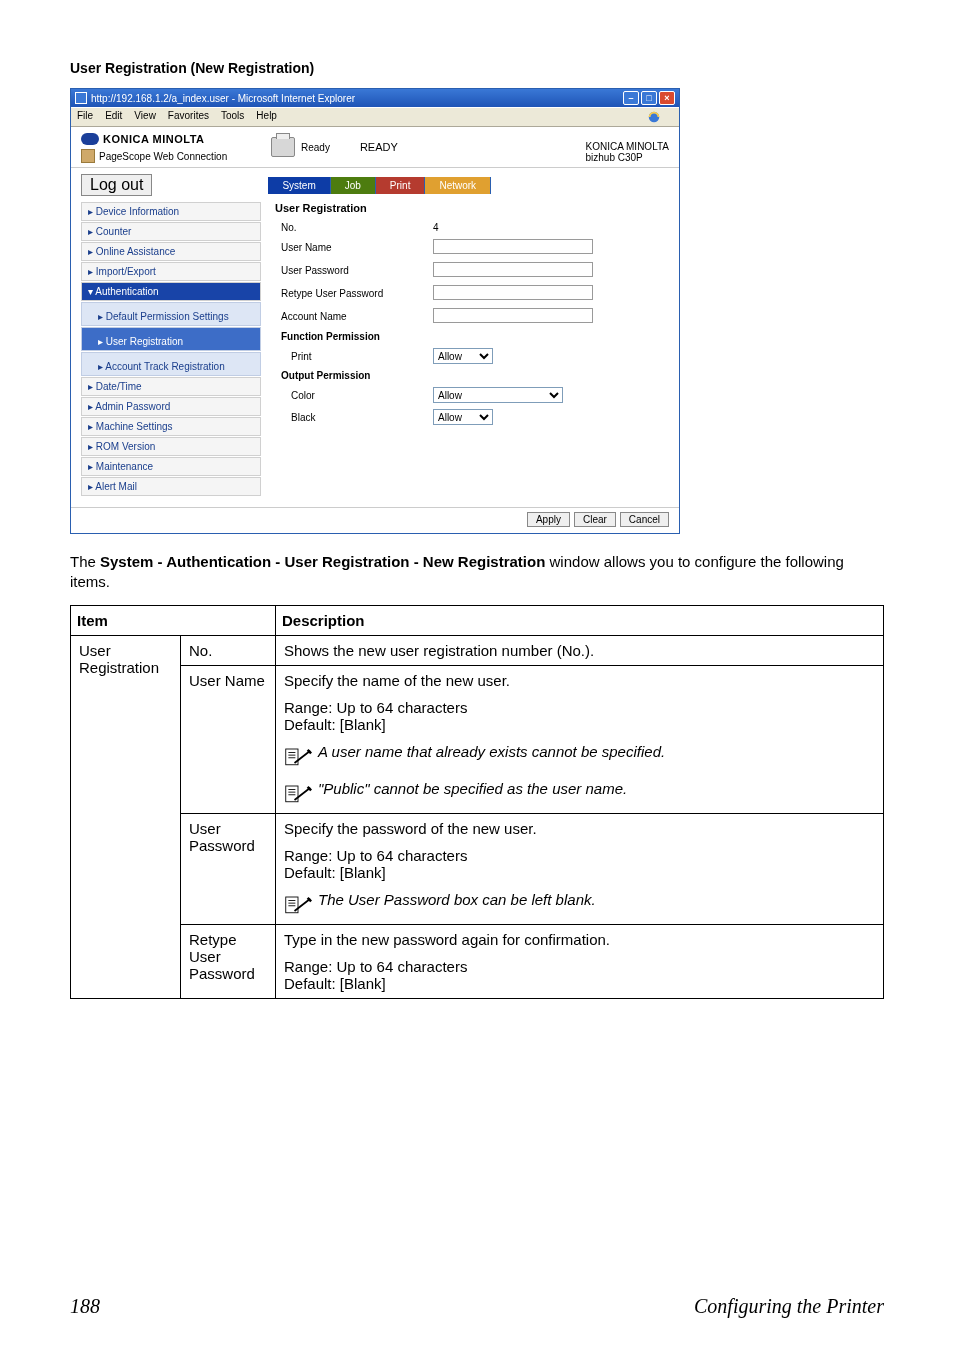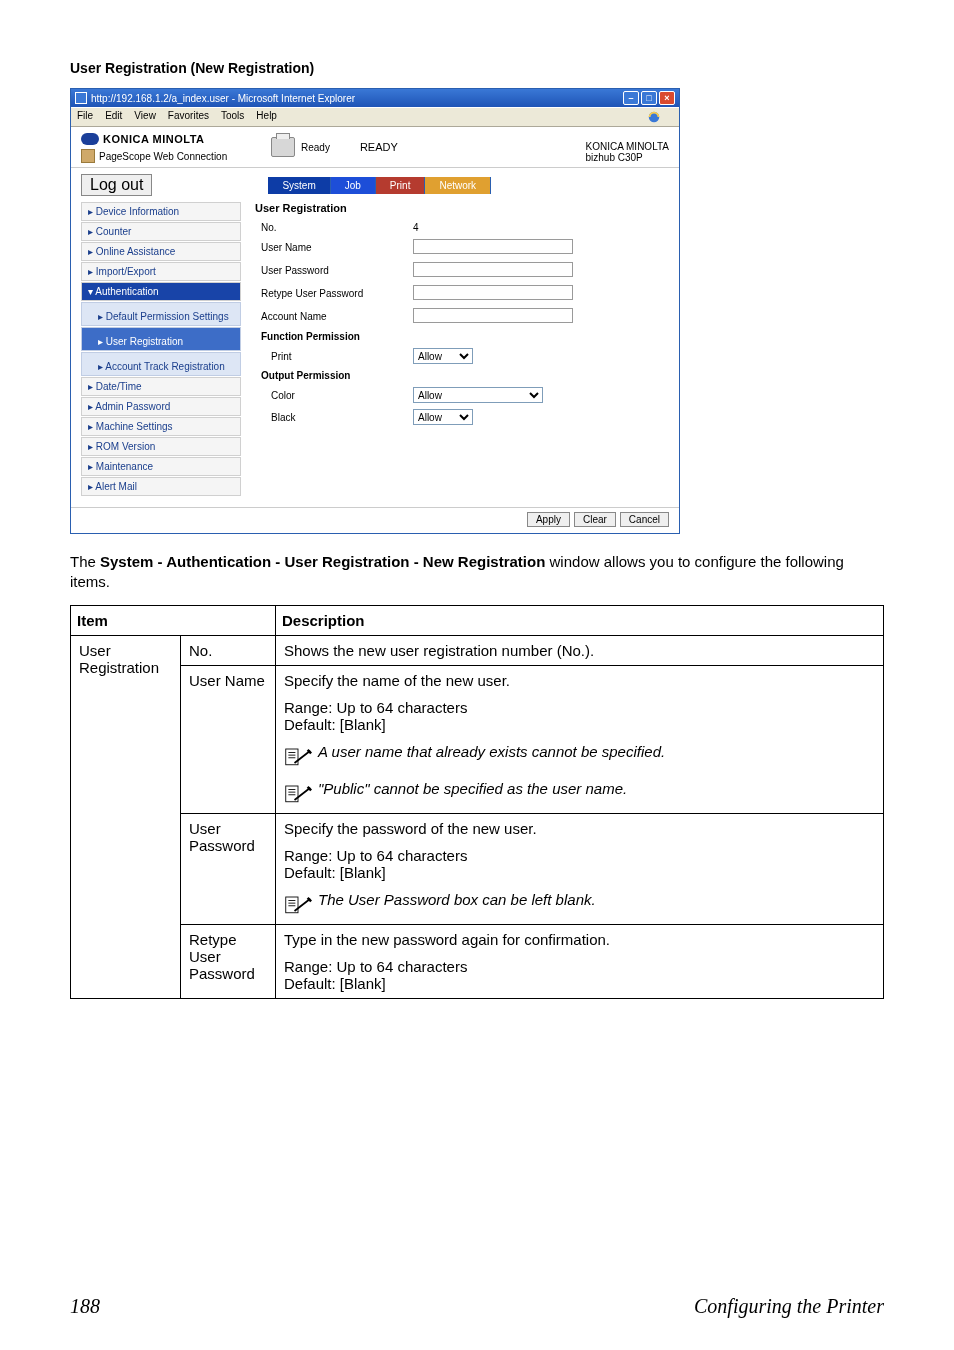--- a/index.html
+++ b/index.html
@@ -94,26 +94,26 @@
   }
   .logout-btn {
     font-size:16px; padding:1px 8px; border:1px solid #888;
     background:#efefef; margin-right:116px;
   }
   .tabs { display:flex;align-items:flex-end; }
   .tab {
     font-size:10px; color:#fff; background:#0d3ca6; padding:3px 14px;
     border-right:1px solid #2a5fb0;
   }
-  .tab.job { background:#1d4ed8; }
+  .tab.job { background:#4d7c0f; }
   .tab.print { background:#b53b2f; }
   .tab.network { background:#e0a030; color:#fff; }
   
   .pc-body { display:flex; padding: 6px 10px 10px 10px; }
-  .sidebar { width:160px; font-size:10px; }
+  .sidebar { width:180px; font-size:10px; }
   .side-item {
     background:#f5f5f5; border:1px solid #d0d0d0; padding:3px 6px; margin-bottom:1px;
     color:#1a3e8c;
   }
   .side-item.expanded { background:#1844a8; color:#fff; }
   .side-sub {
     background:#dde6f5; border:1px solid #c0cde4; padding:8px 6px 3px 16px; margin-bottom:1px;
     color:#1a3e8c;
   }
   .side-sub.active { background:#3d6dc7; color:#fff; }

